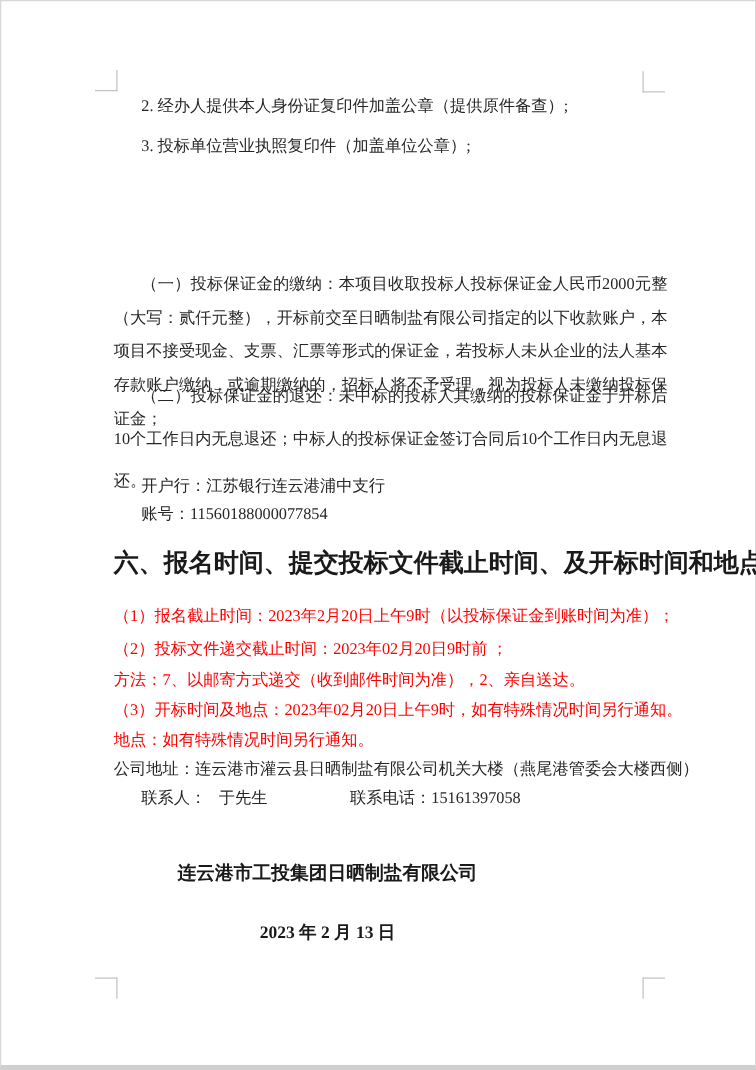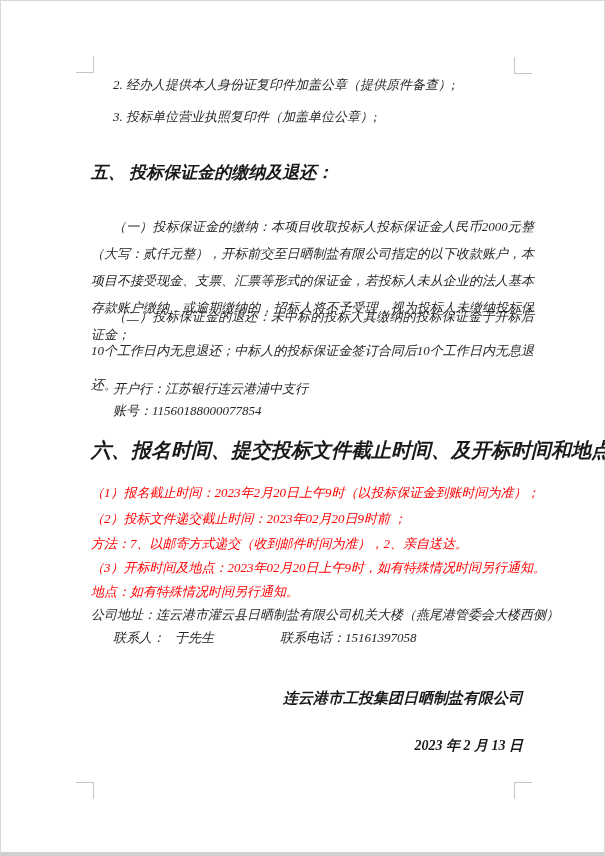--- a/index.html
+++ b/index.html
@@ -1,15 +1,15 @@
 <!DOCTYPE html>
 <html><head>
 <meta charset="utf-8">
 <style>
-  * { margin: 0; padding: 0; box-sizing: border-box; font-style: italic; }
+  * { margin: 0; padding: 0; box-sizing: border-box; }
   html, body { width: 605px; height: 856px; }
   body {
     font-family: "Liberation Serif", "DejaVu Serif", serif;
     background: #ffffff;
     position: relative;
     overflow: hidden;
   }
   .page {
     position: absolute;
     inset: 0;
@@ -35,21 +35,21 @@
   .h-six {
     font-size: 20px;
     font-weight: bold;
     color: #1a1a1a;
     white-space: nowrap;
   }
   .red { color: #ff0000; }
   .footer-line {
     position: absolute;
     left: 0; width: 522px;
-    text-align: right;
+    text-align: center;
     font-weight: bold;
     color: #1a1a1a;
   }
   .crop { position: absolute; width: 18px; height: 17px; }
   .crop.tl { left: 75px;  top: 55px;  border-right: 1px solid #c4c4c4; border-bottom: 1px solid #c4c4c4; }
   .crop.tr { left: 513px; top: 56px;  border-left: 1px solid #c4c4c4;  border-bottom: 1px solid #c4c4c4; }
   .crop.bl { left: 75px;  top: 781px; border-right: 1px solid #c4c4c4; border-top: 1px solid #c4c4c4; }
   .crop.br { left: 513px; top: 781px; border-left: 1px solid #c4c4c4;  border-top: 1px solid #c4c4c4; }
   .contact-gap { display: inline-block; width: 66px; }
 </style>
@@ -59,21 +59,20 @@
 <div class="page">
 
   <div class="crop tl"></div>
   <div class="crop tr"></div>
   <div class="crop bl"></div>
   <div class="crop br"></div>
 
   <div class="content line indent" style="top:76px">2. 经办人提供本人身份证复印件加盖公章（提供原件备查）;</div>
   <div class="content line indent" style="top:108px">3. 投标单位营业执照复印件（加盖单位公章）;</div>
 
-  <div class="content h-five" style="top:160px">五、 投标保证金的缴纳及退还：</div>
 
   <div class="content para" style="top:212px; line-height:27px;">（一）投标保证金的缴纳：本项目收取投标人投标保证金人民币2000元整（大写：贰仟元整），开标前交至日晒制盐有限公司指定的以下收款账户，本项目不接受现金、支票、汇票等形式的保证金，若投标人未从企业的法人基本存款账户缴纳，或逾期缴纳的，招标人将不予受理，视为投标人未缴纳投标保证金；</div>
 
   <div class="content para" style="top:299px; line-height:34px;">（二）投标保证金的退还：未中标的投标人其缴纳的投标保证金于开标后10个工作日内无息退还；中标人的投标保证金签订合同后10个工作日内无息退还。</div>
 
   <div class="content line indent" style="top:380px">开户行：江苏银行连云港浦中支行</div>
   <div class="content line indent" style="top:402px">账号：11560188000077854</div>
 
   <div class="content h-six" style="top:436px">六、报名时间、提交投标文件截止时间、及开标时间和地点</div>
 

